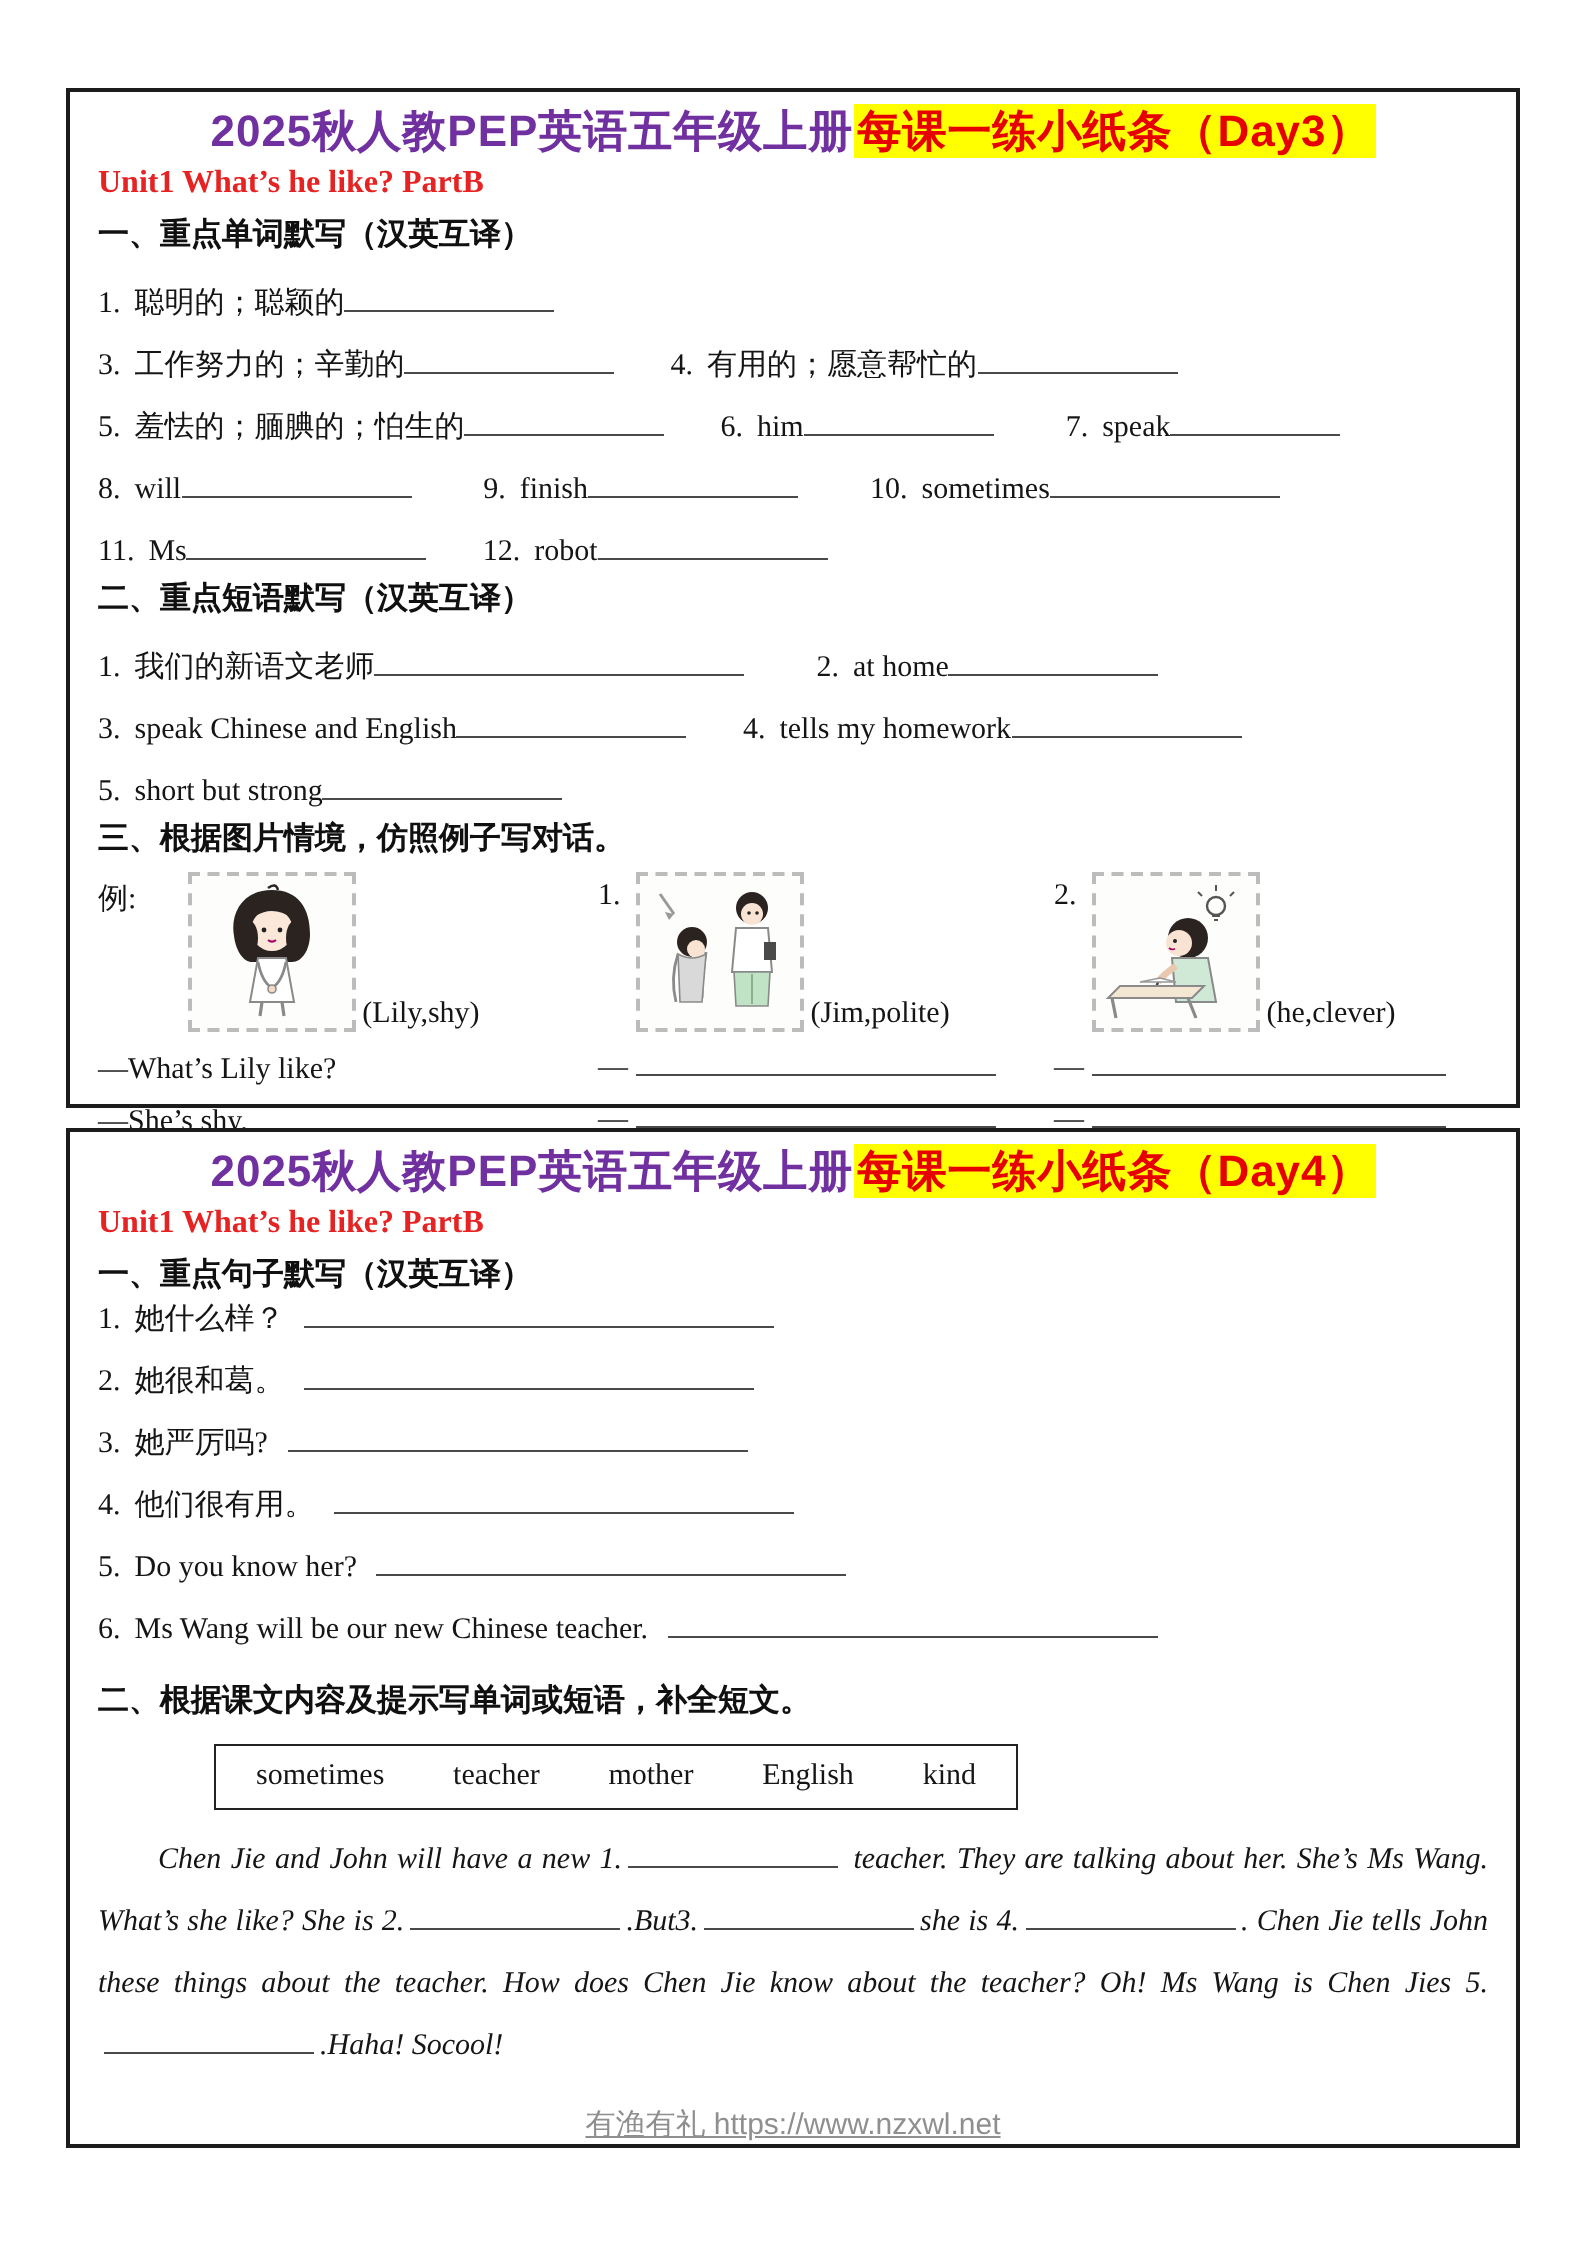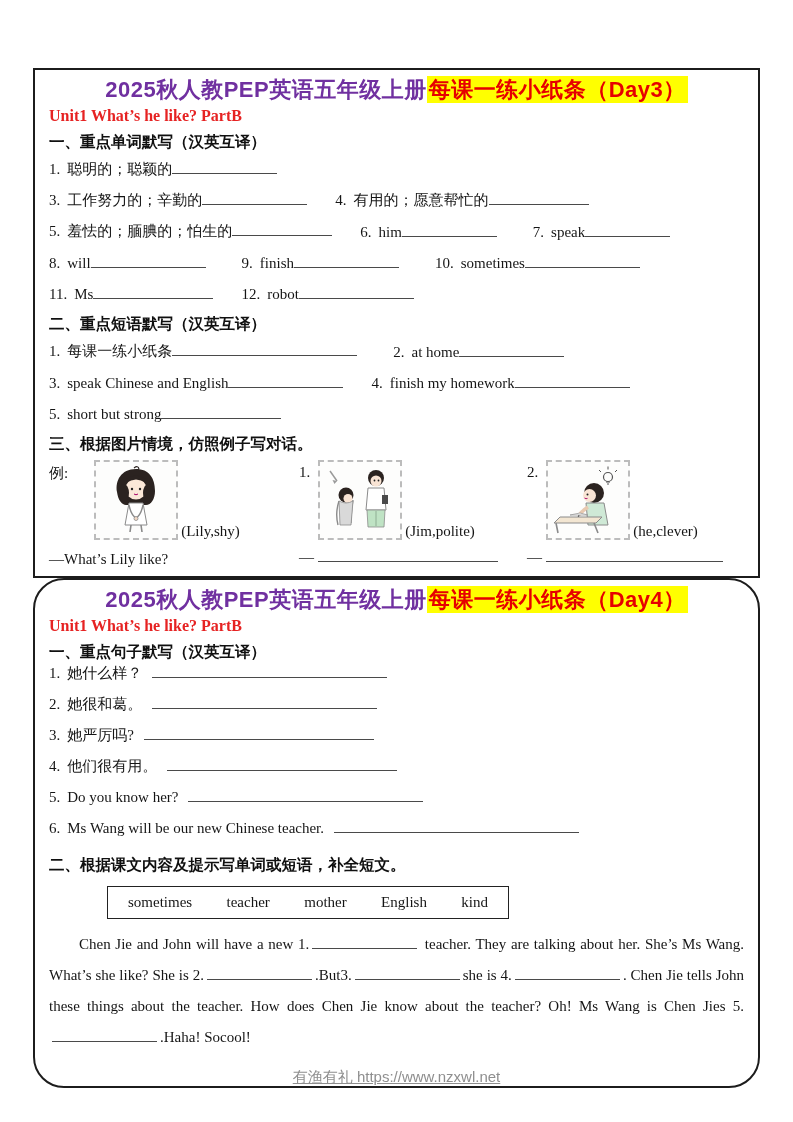--- a/index.html
+++ b/index.html
@@ -7,39 +7,39 @@
     width:793px;height:1122px;position:relative;
     font-family:"Liberation Serif","DejaVu Serif",serif;
     color:#151515;
     -webkit-font-smoothing:antialiased;
   }
   .sheet{
     position:absolute;left:33px;width:727px;height:510px;
     border:2px solid #1c1c1c;background:#fff;box-sizing:border-box;
     padding:4px 14px 0 14px;
   }
-  #sheet-day3{top:68px;}
-  #sheet-day4{top:578px;border-radius:31px;}
+  #sheet-day3{top:44px;}
+  #sheet-day4{top:564px;}
 
   .title{
     text-align:center;font-weight:bold;font-size:22px;line-height:28px;
     margin:2px 0 0 0;font-family:"Liberation Sans","DejaVu Sans",sans-serif;
     letter-spacing:0.5px;white-space:nowrap;
   }
   .t-purple{color:#7030a0;}
   .t-redhl{color:#e60000;background:#ffff00;padding:1px 2px;}
   .subtitle{
     color:#e62222;font-weight:bold;font-size:16px;
     line-height:22px;margin:1px 0 2px 0;
   }
   .sec-heading{
     font-weight:bold;font-size:15.5px;line-height:24px;margin-top:3px;
     font-family:"Liberation Sans","DejaVu Sans",sans-serif;color:#101010;
   }
-  .row{display:flex;align-items:center;height:31px;font-size:15px;}
+  .row{display:flex;align-items:flex-end;height:31px;font-size:15px;}
   .row .gap28{margin-right:28px;}
   .row .gap36{margin-right:36px;}
   .num{margin-right:7px;}
   .blank{
     display:inline-block;border-bottom:1.5px solid #4a4a4a;height:13px;
     vertical-align:baseline;
   }
   .b85{width:85px}.b95{width:95px}.b100{width:100px}.b105{width:105px}.b115{width:115px}.b120{width:120px}.b177{width:177px}
   .b180{width:180px}.b185{width:185px}.b225{width:225px}.b230{width:230px}
   .b235{width:235px}.b245{width:245px}
@@ -67,20 +67,21 @@
   .s-row{display:flex;align-items:baseline;height:31px;font-size:15px;}
   .s-row .lab{margin-right:10px;white-space:nowrap;}
   .word-box{
     box-sizing:border-box;border:1.5px solid #222;width:402px;
     margin:9px 0 10px 58px;padding:7px 20px;display:flex;
     justify-content:space-between;font-size:15px;
   }
   .passage{
     font-size:15px;line-height:31px;margin:2px 0 0 0;text-align:justify;
     text-indent:2em;
+    font-style:italic;
   }
   .passage .blank{margin:0 3px;}
 
   .footer{
     position:absolute;left:0;right:0;bottom:0px;text-align:center;
     color:#8f8f8f;font-size:15px;line-height:18px;
     font-family:"Liberation Sans","DejaVu Sans",sans-serif;
     text-decoration:underline;
   }
   svg{display:block;}
@@ -114,26 +115,26 @@
     <span><span class="num">10.</span><span>sometimes</span><span class="blank b115"></span></span>
   </div>
   <div class="row">
     <span class="gap28"><span class="num">11.</span><span>Ms</span><span class="blank b120"></span></span>
     <span><span class="num">12.</span><span>robot</span><span class="blank b115"></span></span>
   </div>
 
   <div class="sec-heading">二、重点短语默写（汉英互译）</div>
 
   <div class="row">
-    <span class="gap36"><span class="num">1.</span><span>每课一练小纸条</span><span class="blank b185"></span></span>
+    <span class="gap36"><span class="num">1.</span><span>我们的新语文老师</span><span class="blank b185"></span></span>
     <span><span class="num">2.</span><span>at home</span><span class="blank b105"></span></span>
   </div>
   <div class="row">
     <span class="gap28"><span class="num">3.</span><span>speak Chinese and English</span><span class="blank b115"></span></span>
-    <span><span class="num">4.</span><span>finish my homework</span><span class="blank b115"></span></span>
+    <span><span class="num">4.</span><span>tells my homework</span><span class="blank b115"></span></span>
   </div>
   <div class="row">
     <span><span class="num">5.</span><span>short but strong</span><span class="blank b120"></span></span>
   </div>
 
   <div class="sec-heading">三、根据图片情境，仿照例子写对话。</div>
 
   <div class="pics">
 
     <div class="pic-col ex">

